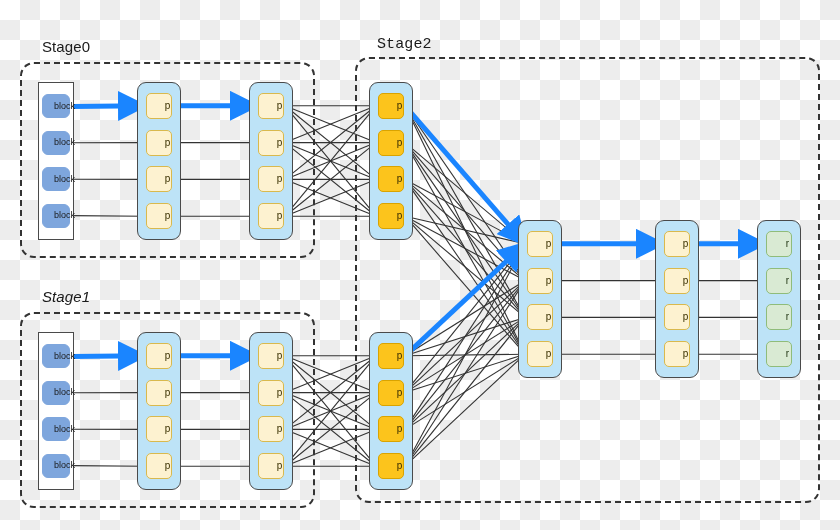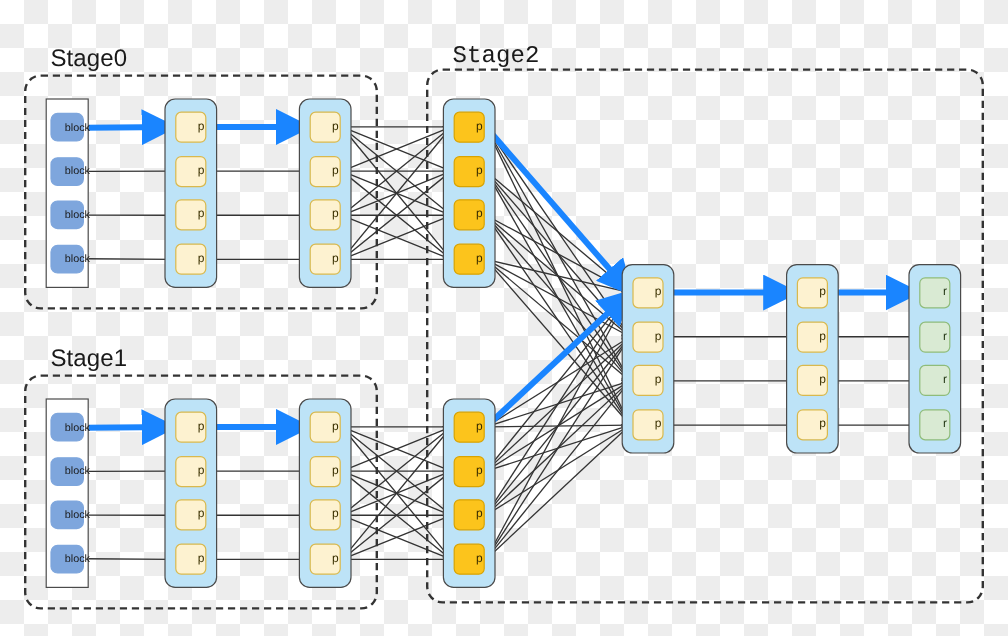--- a/index.html
+++ b/index.html
@@ -10,21 +10,21 @@
     background-image:
       linear-gradient(45deg,#ededed 25%,transparent 25%,transparent 75%,#ededed 75%),
       linear-gradient(45deg,#ededed 25%,transparent 25%,transparent 75%,#ededed 75%);
     background-size:40px 40px;
     background-position:0 0,20px 20px;
     overflow:hidden;
   }
   #root{position:relative;width:840px;height:530px;}
   svg.layer{position:absolute;left:0;top:0;width:840px;height:530px;pointer-events:none;}
   .stage-label{
-    position:absolute;font-size:20px;color:#1a1a1a;
+    position:absolute;font-size:15px;color:#1a1a1a;
     white-space:nowrap;letter-spacing:.1px;
   }
   .stage-box{
     position:absolute;border:2.2px dashed #333333;border-radius:14px;
     box-sizing:border-box;background:transparent;
   }
   .col{
     position:absolute;box-sizing:border-box;border-radius:9px;
   }
   .col.blue{background:#bde3f7;border:1.4px solid #4a4a4a;}
@@ -45,21 +45,21 @@
 </head>
 <body>
 
 <div id="root">
 
   <div class="stage-box" id="sb-0" style="left: 20px; top: 62px; width: 295px; height: 196px;"></div>
   <div class="stage-box" id="sb-1" style="left: 20px; top: 312px; width: 295px; height: 196px;"></div>
   <div class="stage-box" id="sb-2" style="left: 355px; top: 57px; width: 465px; height: 446px;"></div>
 
   <div class="stage-label" id="sl-0" style="left: 42px; top: 38px;">Stage0</div>
-  <div class="stage-label" id="sl-1" style="left: 42px; top: 288px;">Stage1</div>
+  <div class="stage-label" id="sl-1" style="left: 42px; top: 288px; font-style: italic;">Stage1</div>
   <div class="stage-label" id="sl-2" style="left: 377px; top: 36px; font-family: Liberation Mono, monospace;">Stage2</div>
 
   <svg class="layer" id="edge-layer" viewBox="0 0 840 530">
     <defs>
       <marker id="ah" markerWidth="7" markerHeight="7" refX="6.2" refY="3" orient="auto" markerUnits="strokeWidth">
         <path d="M0,0 L7,3 L0,6 z" fill="#222222"></path>
       </marker>
       <marker id="ah-blue" markerWidth="6" markerHeight="6" refX="5.2" refY="3" orient="auto" markerUnits="strokeWidth">
         <path d="M0,0 L6,3 L0,6 z" fill="#1a85ff"></path>
       </marker>

